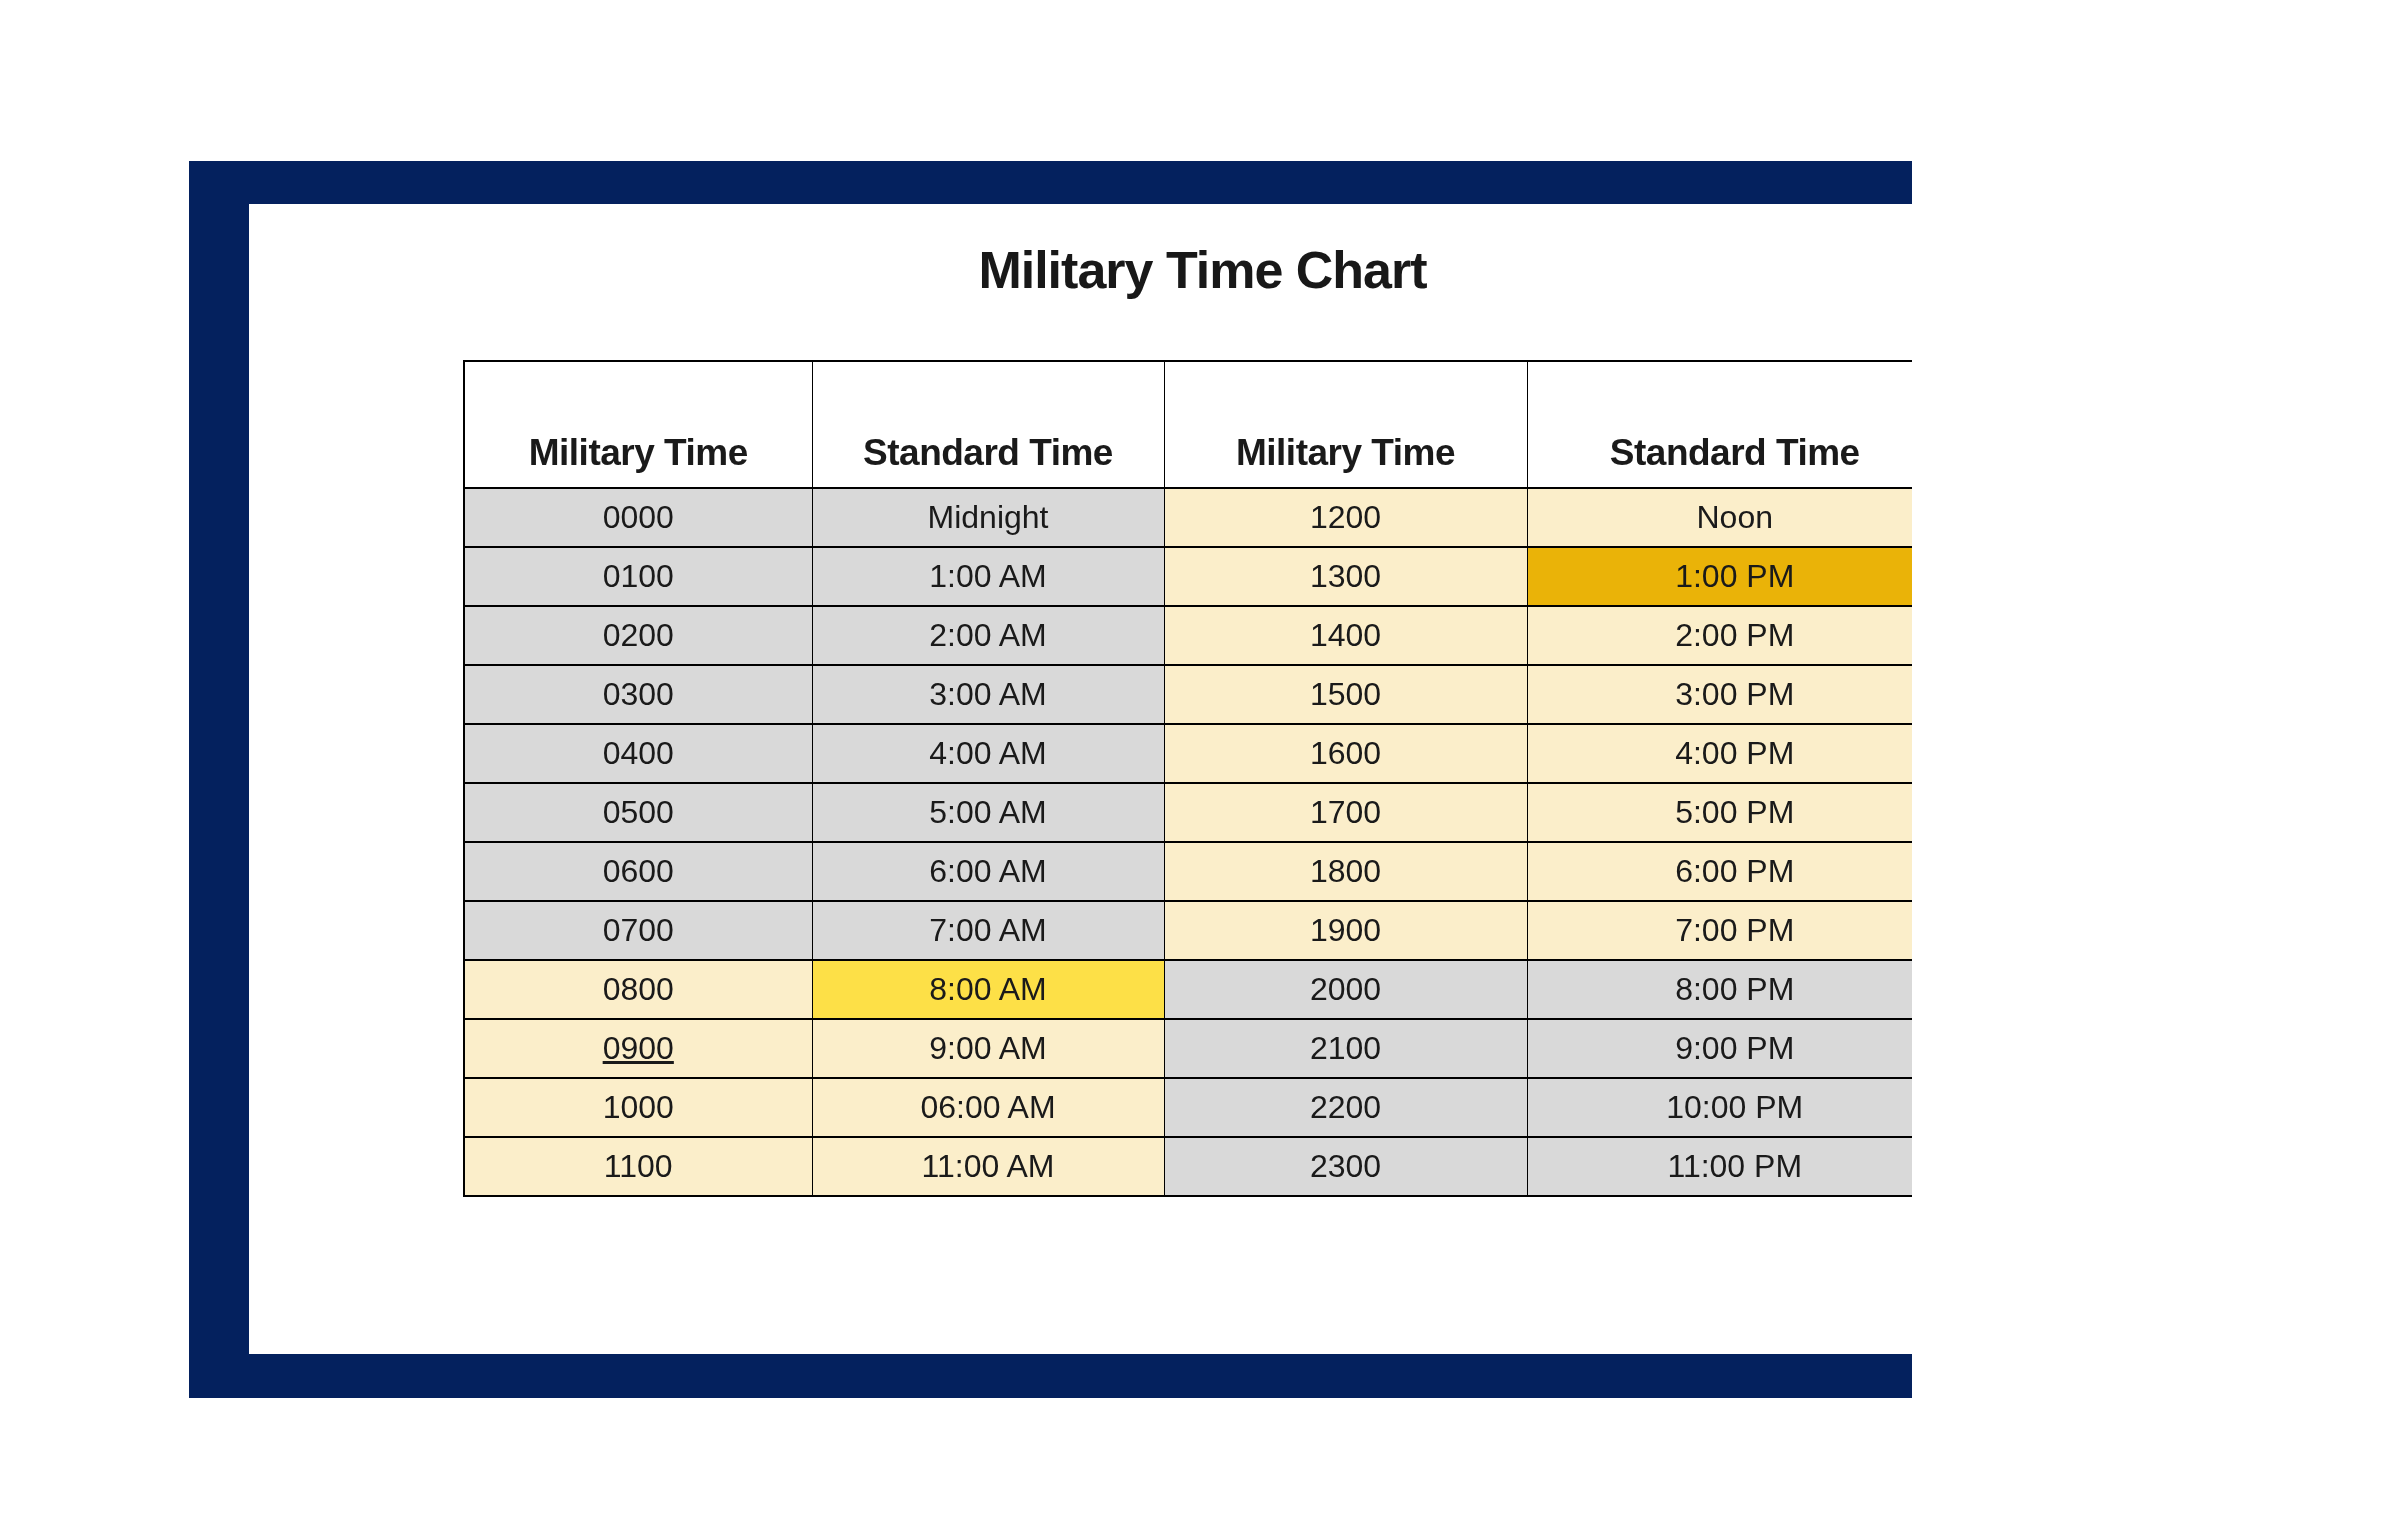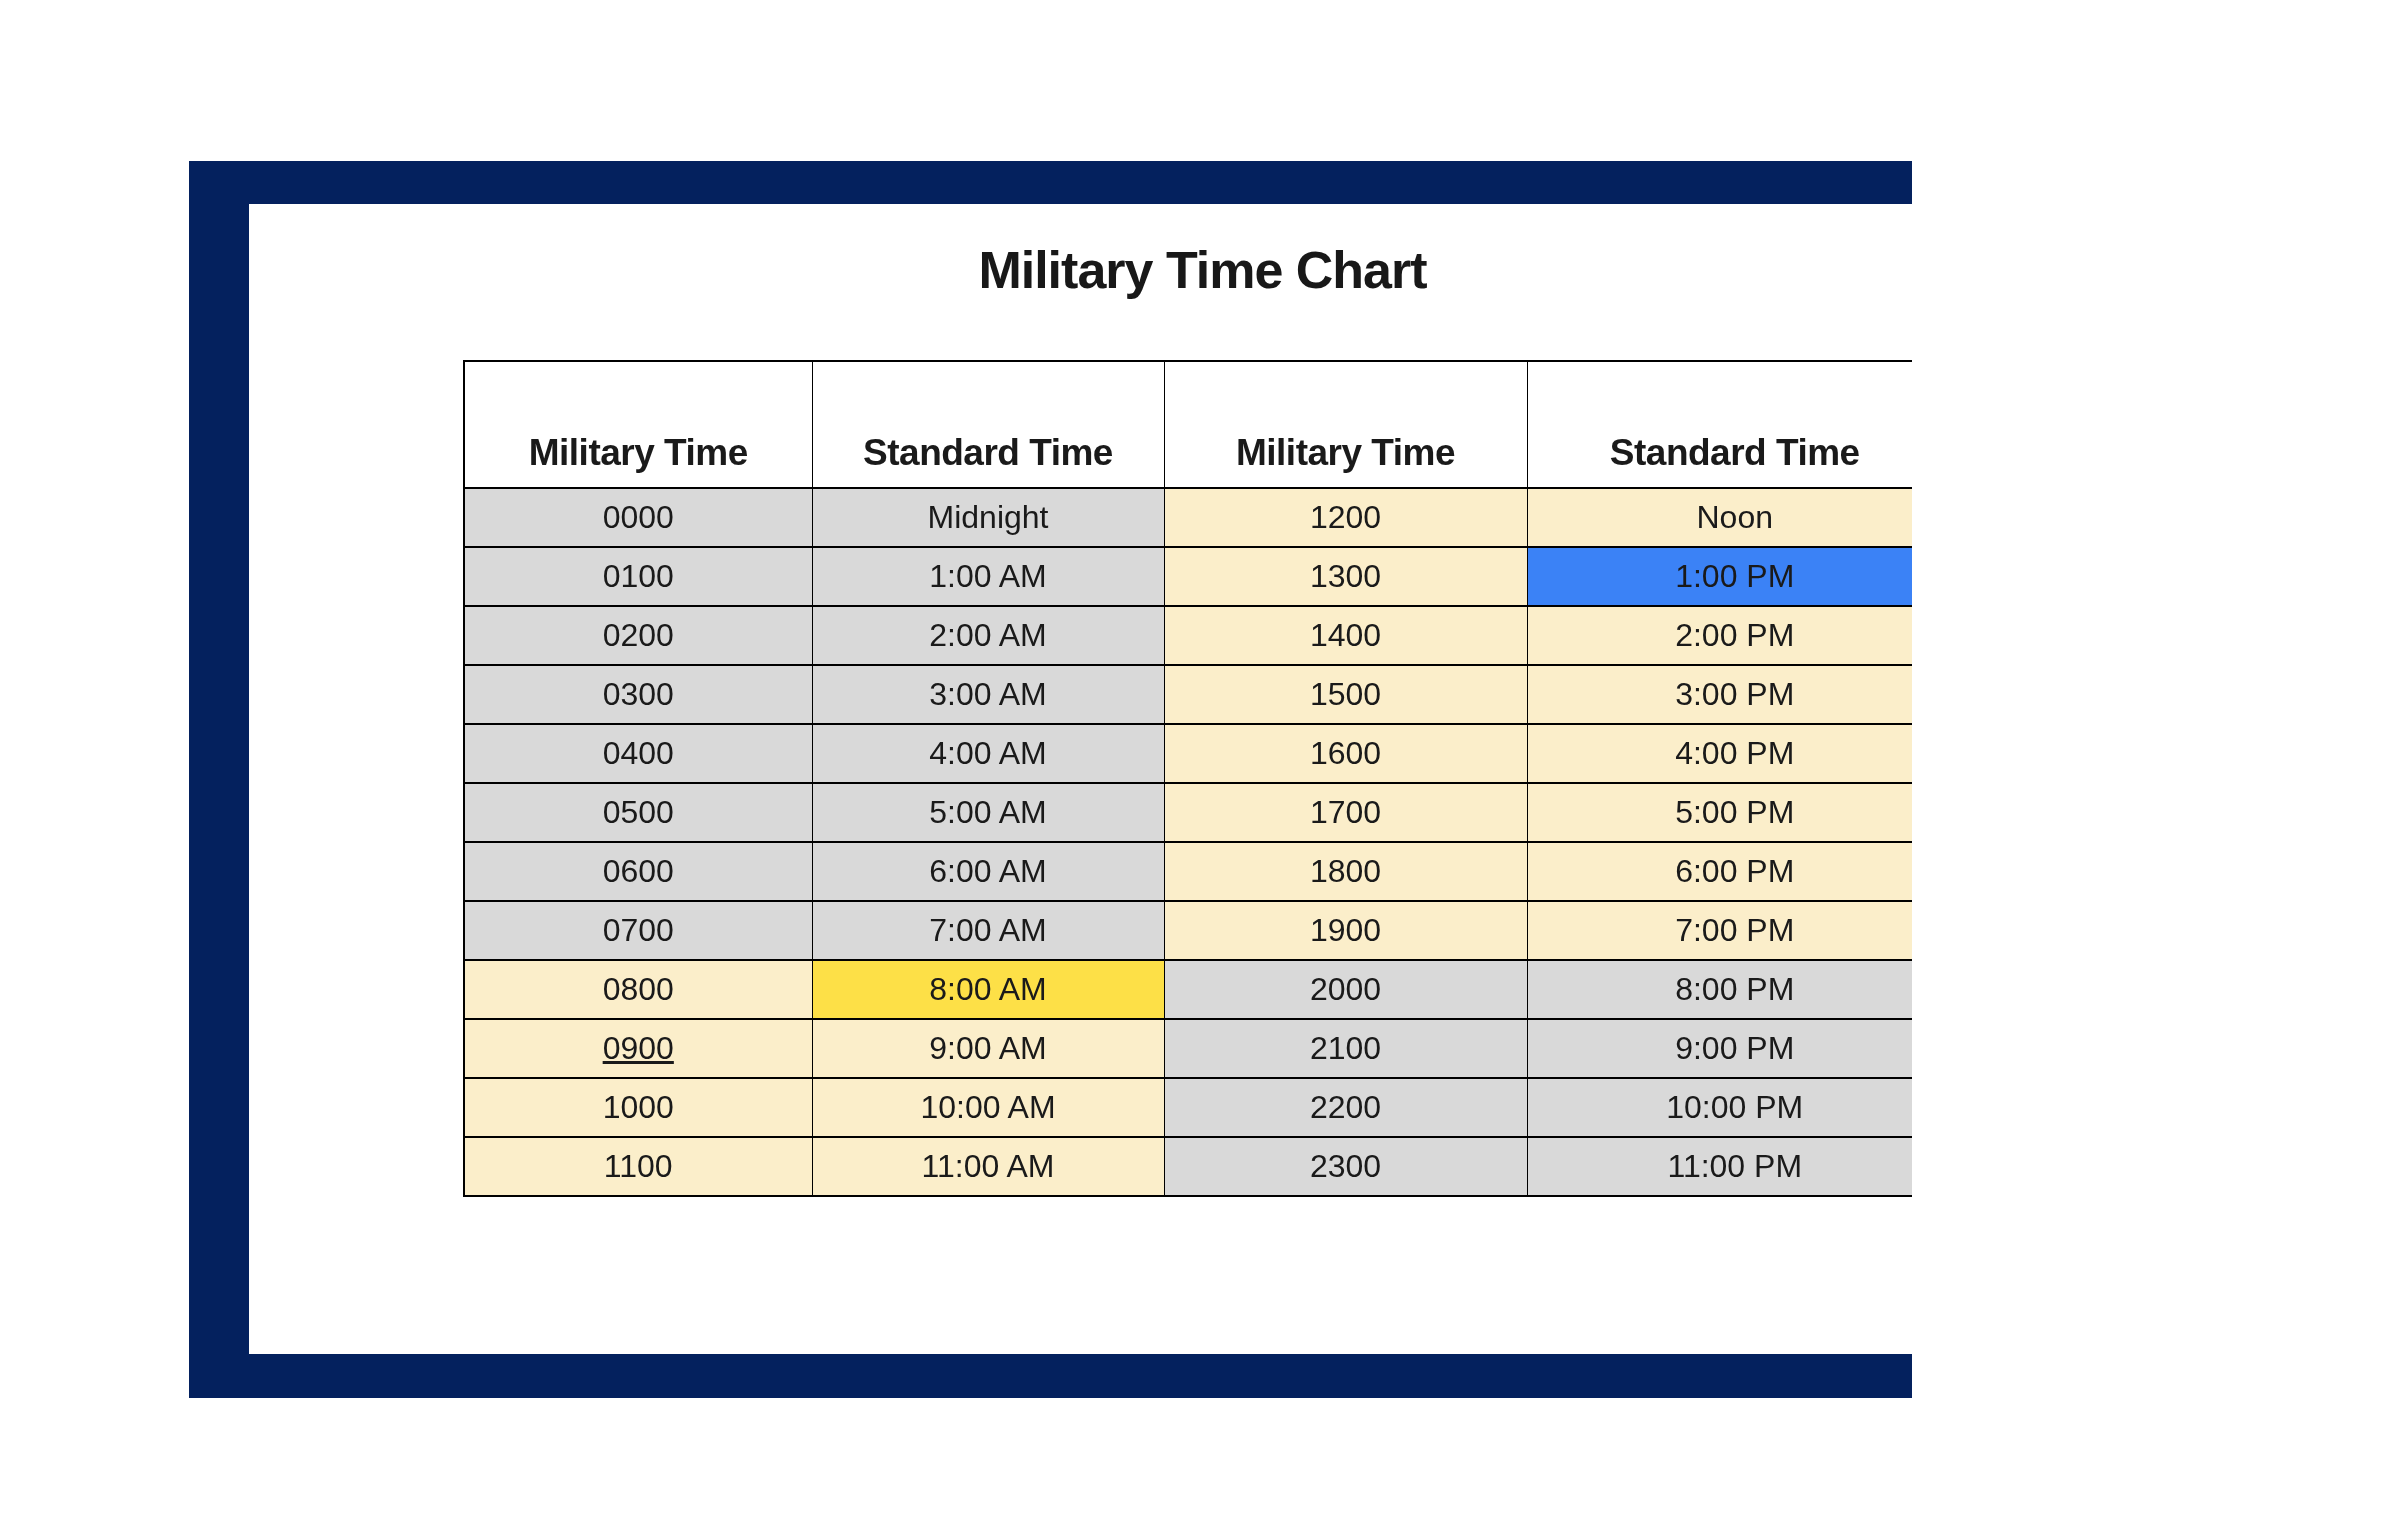--- a/index.html
+++ b/index.html
@@ -103,21 +103,21 @@
         <tr>
           <td style="background: rgb(217, 217, 217);">0000</td>
           <td style="background: rgb(217, 217, 217); margin-top: 48px;">Midnight</td>
           <td style="background: rgb(251, 238, 202);">1200</td>
           <td style="background: rgb(251, 238, 202);">Noon</td>
         </tr>
         <tr>
           <td style="background: rgb(217, 217, 217);">0100</td>
           <td style="background: rgb(217, 217, 217);">1:00 AM</td>
           <td style="background: rgb(251, 238, 202);">1300</td>
-          <td style="background: #3b82f6;">1:00 PM</td>
+          <td style="background: #eab308;">1:00 PM</td>
         </tr>
         <tr>
           <td style="background: rgb(217, 217, 217);">0200</td>
           <td style="background: rgb(217, 217, 217);">2:00 AM</td>
           <td style="background: rgb(251, 238, 202);">1400</td>
           <td style="background: rgb(251, 238, 202);">2:00 PM</td>
         </tr>
         <tr>
           <td style="background: rgb(217, 217, 217);">0300</td>
           <td style="background: rgb(217, 217, 217);">3:00 AM</td>
@@ -155,21 +155,21 @@
           <td style="background: rgb(217, 217, 217);">8:00 PM</td>
         </tr>
         <tr>
           <td style="background: rgb(251, 238, 202); text-decoration: underline;">0900</td>
           <td style="background: rgb(251, 238, 202);">9:00 AM</td>
           <td style="background: rgb(217, 217, 217);">2100</td>
           <td style="background: rgb(217, 217, 217);">9:00 PM</td>
         </tr>
         <tr>
           <td style="background: rgb(251, 238, 202);">1000</td>
-          <td style="background: rgb(251, 238, 202);">10:00 AM</td>
+          <td style="background: rgb(251, 238, 202);">06:00 AM</td>
           <td style="background: rgb(217, 217, 217);">2200</td>
           <td style="background: rgb(217, 217, 217);">10:00 PM</td>
         </tr>
         <tr>
           <td style="background: rgb(251, 238, 202);">1100</td>
           <td style="background: rgb(251, 238, 202);">11:00 AM</td>
           <td style="background: rgb(217, 217, 217);">2300</td>
           <td style="background: rgb(217, 217, 217);">11:00 PM</td>
         </tr>
       </tbody>

